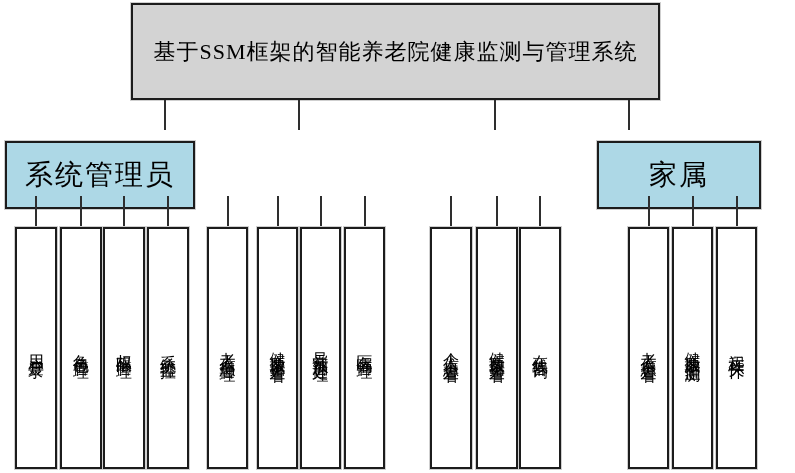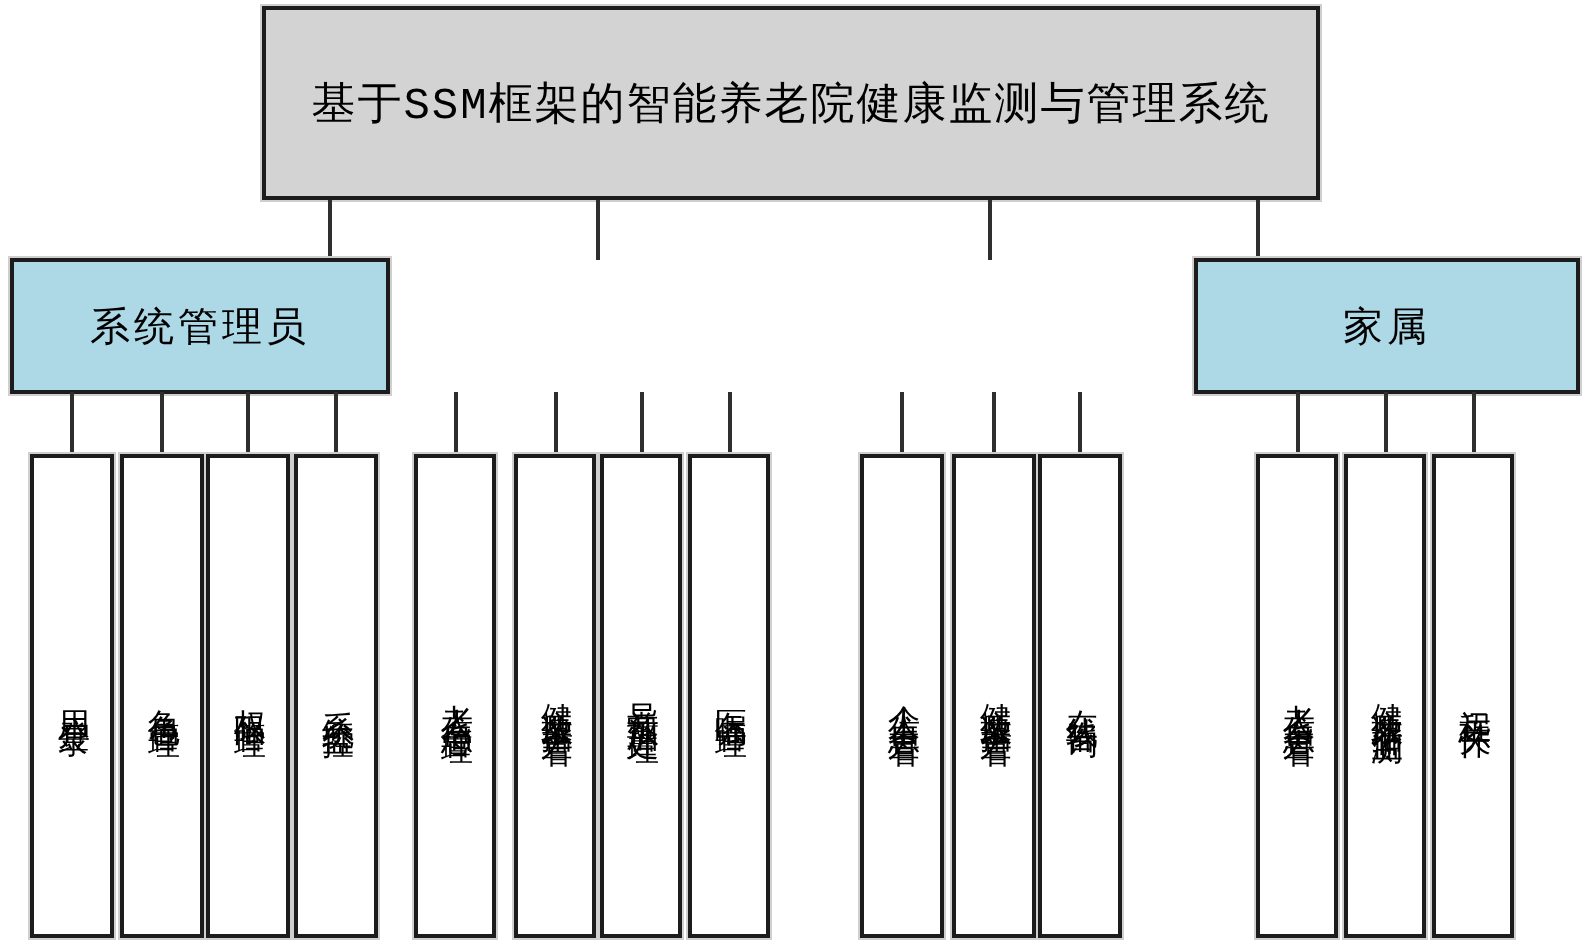--- a/index.html
+++ b/index.html
@@ -5,21 +5,21 @@
   html, body {
     margin: 0;
     padding: 0;
     background: #ffffff;
   }
   .canvas {
     position: relative;
     width: 795px;
     height: 473px;
     background: #ffffff;
-    font-family: Liberation Mono, monospace;
+    font-family: Liberation Serif, serif;
     color: #000000;
     overflow: hidden;
   }
   .box {
     position: absolute;
     box-sizing: border-box;
     border: 2px solid var(--border, #1c1c1c);
     display: flex;
     align-items: center;
     justify-content: center;
@@ -29,24 +29,24 @@
   .root {
     left: 131px;
     top: 3px;
     width: 529px;
     height: 97px;
     background: var(--root-fill, #d3d3d3);
     font-size: 22px;
     letter-spacing: 1px;
   }
   .group {
-    top: 129px;
+    top: 141px;
     height: 68px;
     background: var(--group-fill, #add8e6);
-    font-size: 20px;
+    font-size: 28px;
     letter-spacing: 2px;
     justify-content: center;
   }
   .leaf {
     top: 227px;
     height: 242px;
     background: var(--leaf-fill, #ffffff);
   }
   .leaf .vtext {
     writing-mode: vertical-rl;
@@ -73,21 +73,21 @@
   </div>
 
   <div class="vline lvl1" style="left:164px"></div>
   <div class="vline lvl1" style="left:298px"></div>
   <div class="vline lvl1" style="left:494px"></div>
   <div class="vline lvl1" style="left:628px"></div>
 
   <div class="box group" style="left:5px;width:190px">
     <span>系统管理员</span>
   </div>
-  <div class="box group" style="left:597px;width:193px">
+  <div class="box group" style="left:597px;width:164px">
     <span>家属</span>
   </div>
 
   <div class="vline lvl2" style="left:35px"></div>
   <div class="vline lvl2" style="left:80px"></div>
   <div class="vline lvl2" style="left:123px"></div>
   <div class="vline lvl2" style="left:167px"></div>
 
   <div class="vline lvl2" style="left:227px"></div>
   <div class="vline lvl2" style="left:277px"></div>

